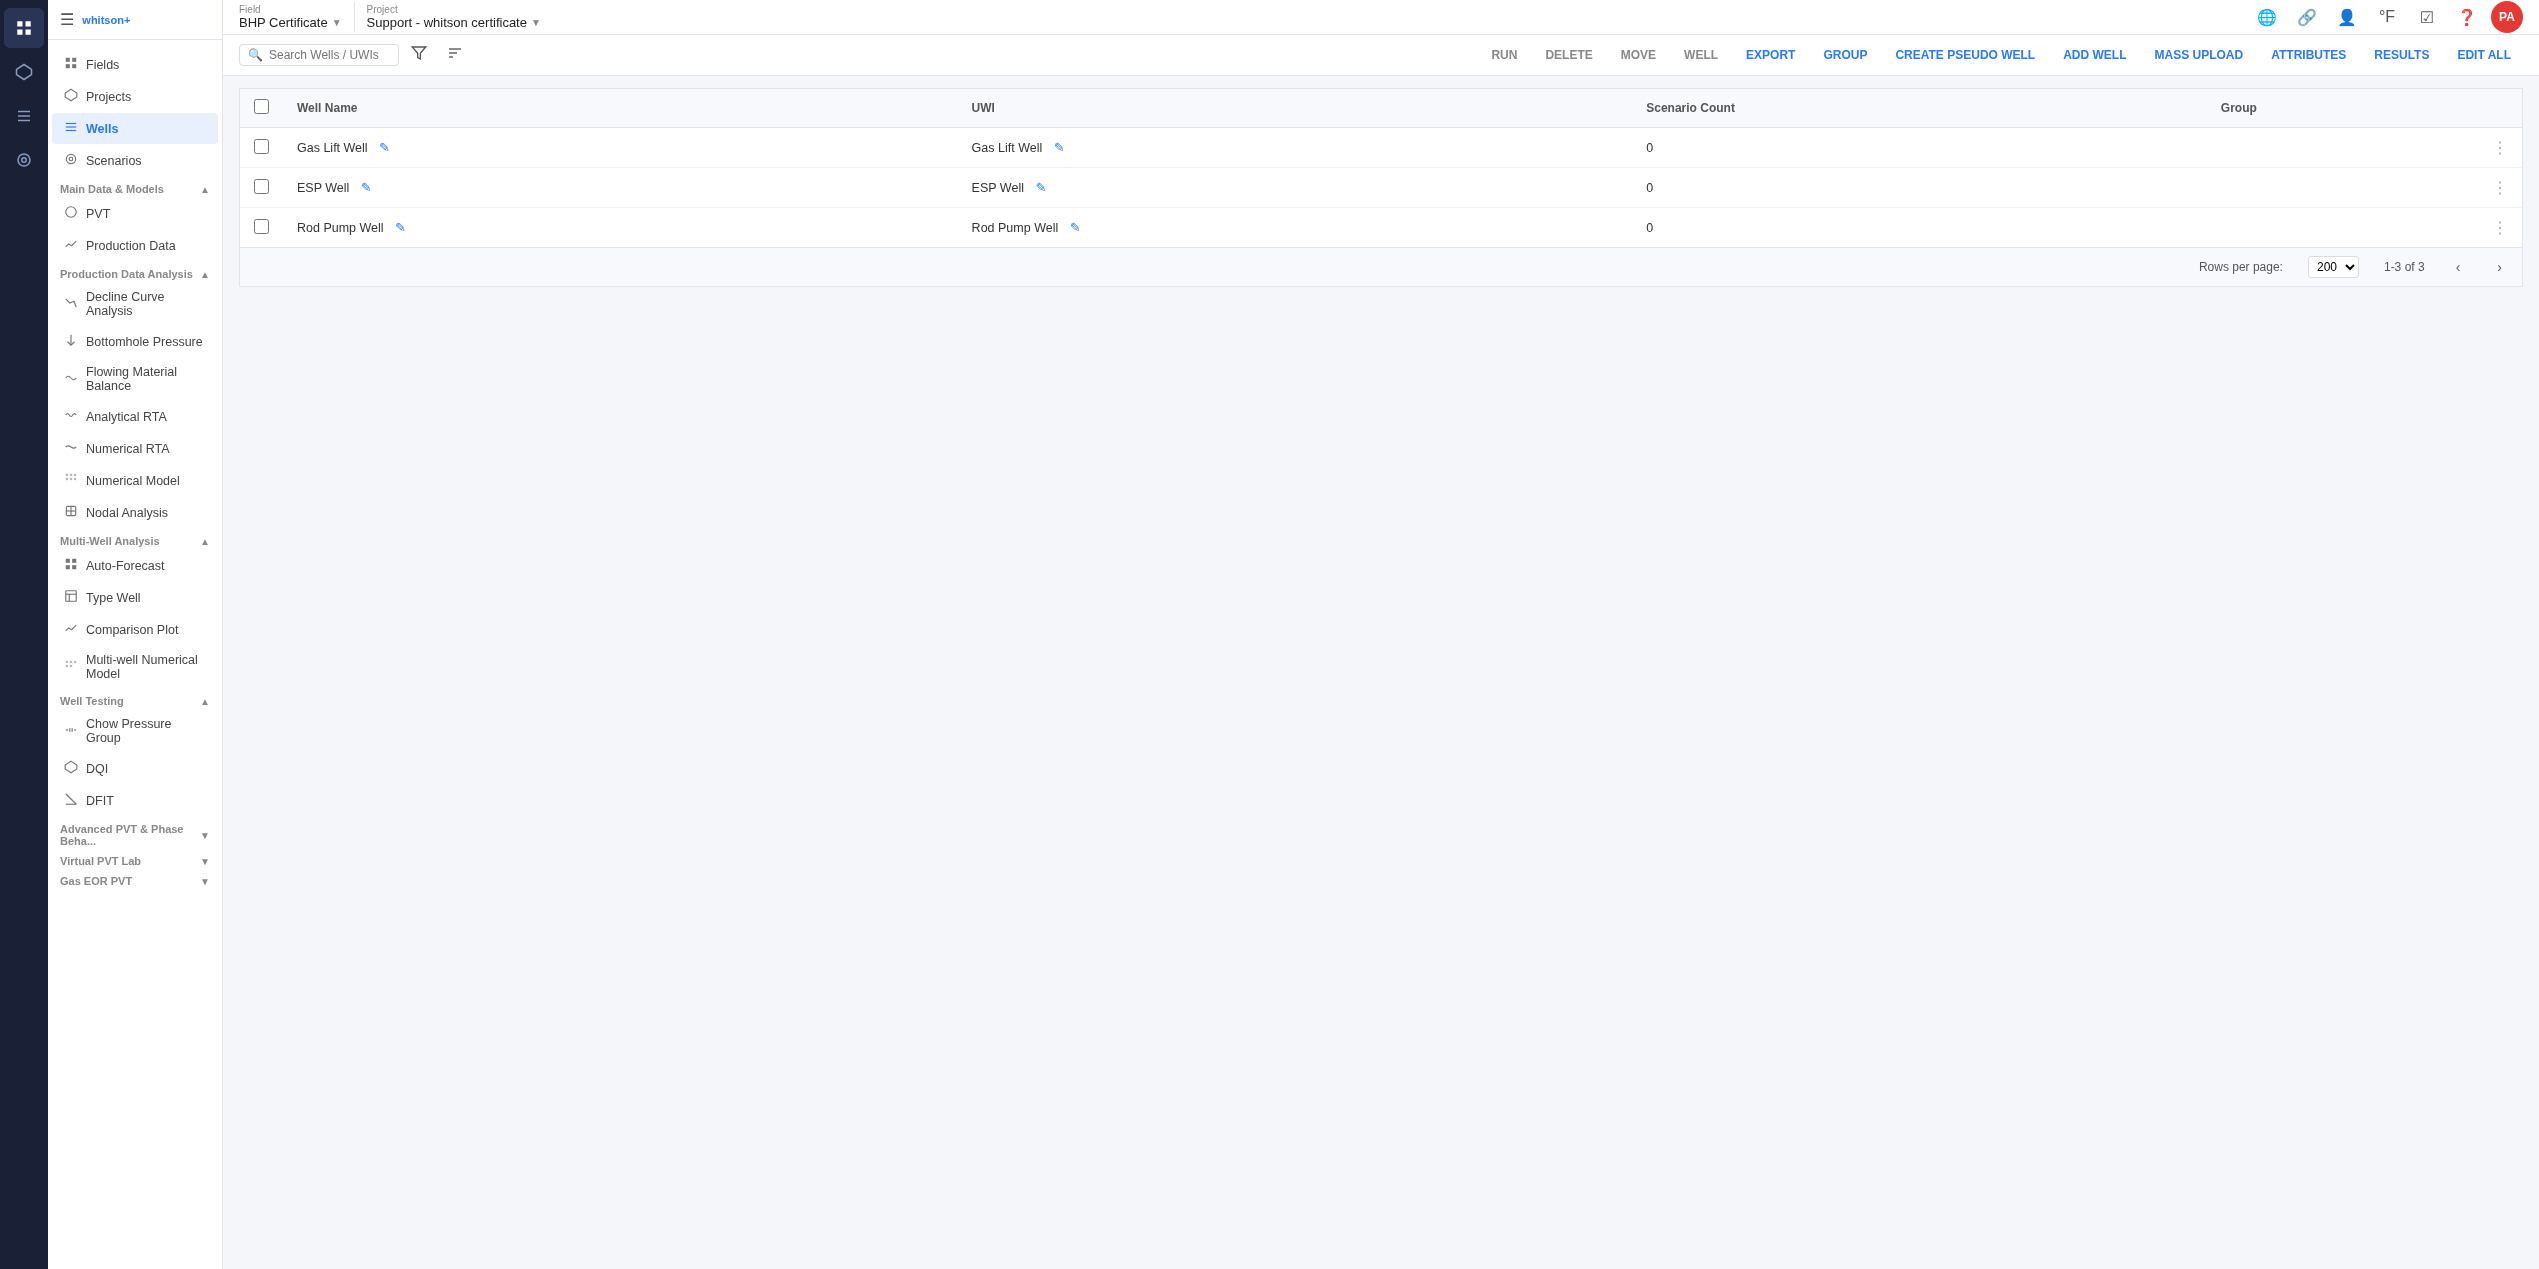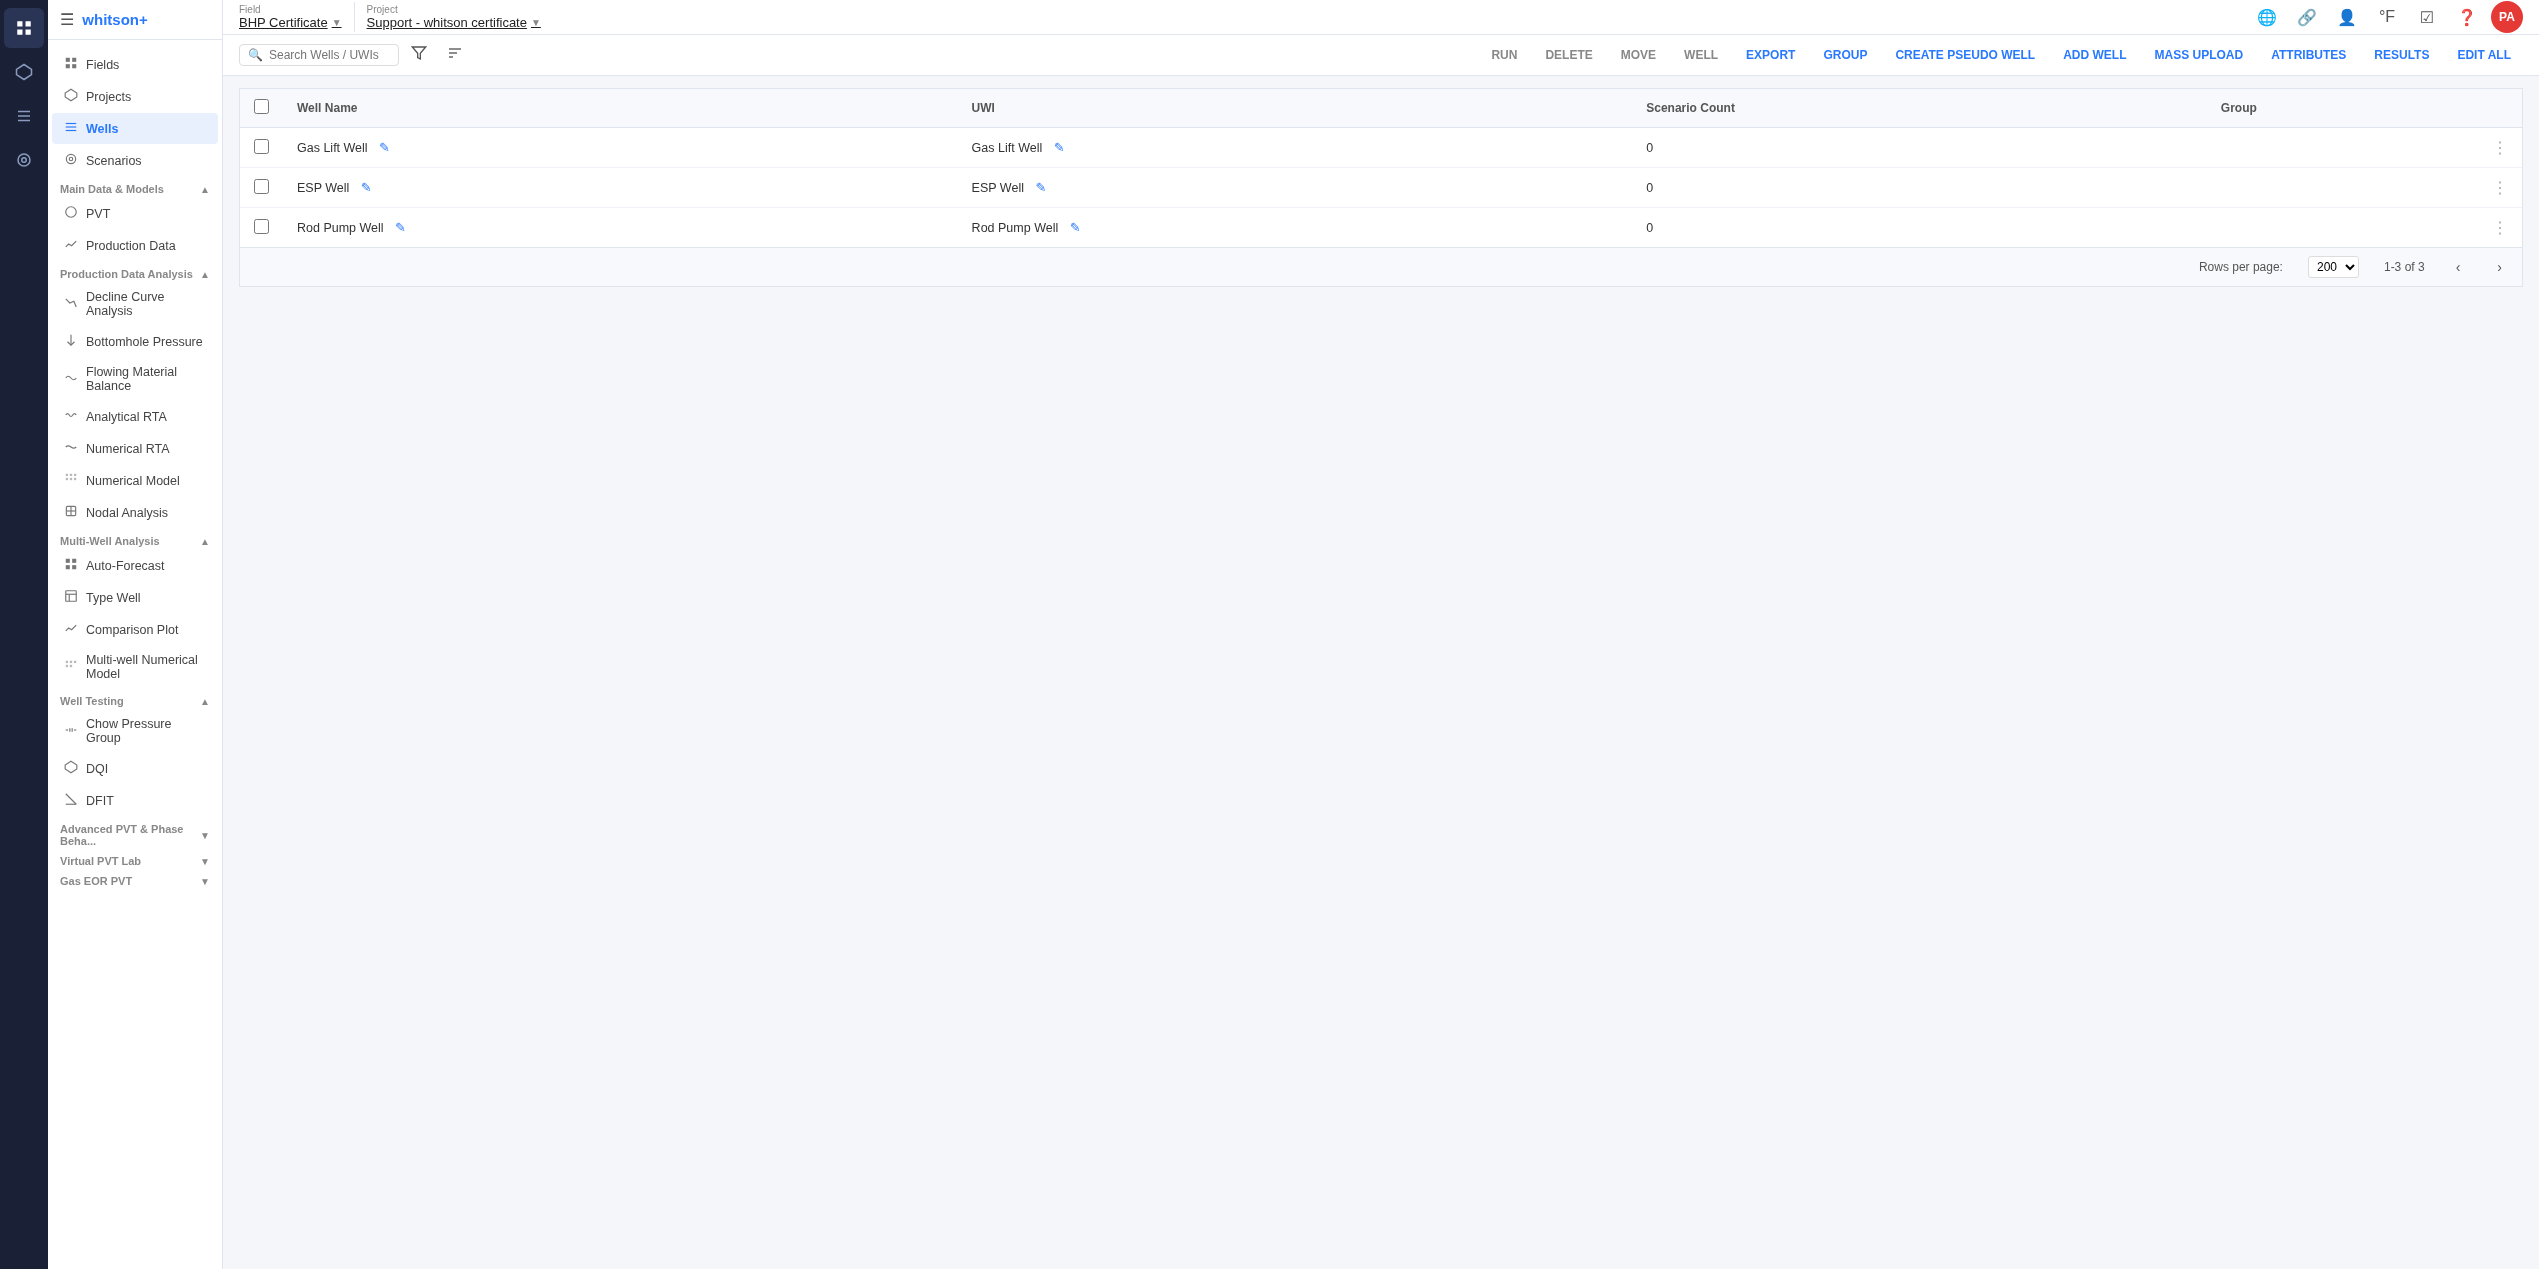--- a/index.html
+++ b/index.html
@@ -36,21 +36,21 @@
       overflow-y: auto;
       flex-shrink: 0;
     }
     .sidebar-header {
       display: flex; align-items: center;
       padding: 10px 12px;
       border-bottom: 1px solid #e0e4ed;
       gap: 8px;
     }
     .sidebar-logo {
-      font-weight: 700; font-size: 15px; color: #1a2035;
+      font-weight: 700; font-size: 11px; color: #1a2035;
     }
     .sidebar-logo span { color: #2979ff; }
     .hamburger { color: #555; cursor: pointer; font-size: 16px; }
 
     .sidebar-nav { padding: 8px 0; }
 
     .nav-item {
       display: flex; align-items: center; gap: 8px;
       padding: 7px 12px;
       cursor: pointer;
@@ -92,21 +92,20 @@
       height: 35px;
       gap: 12px;
       flex-shrink: 0;
     }
     .topbar-field { display: flex; flex-direction: column; font-size: 11px; }
     .topbar-field .label { color: #888; font-size: 10px; }
     .topbar-select {
       display: flex; align-items: center; gap: 4px;
       font-size: 13px; font-weight: 500; color: #222;
       cursor: pointer;
-      text-decoration: underline;
     }
     .topbar-select .chevron { color: #888; font-size: 10px; }
     .topbar-separator { width: 1px; height: 30px; background: #e0e4ed; }
     .topbar-actions {
       margin-left: auto;
       display: flex; align-items: center; gap: 8px;
     }
     .topbar-icon-btn {
       width: 32px; height: 32px;
       display: flex; align-items: center; justify-content: center;

